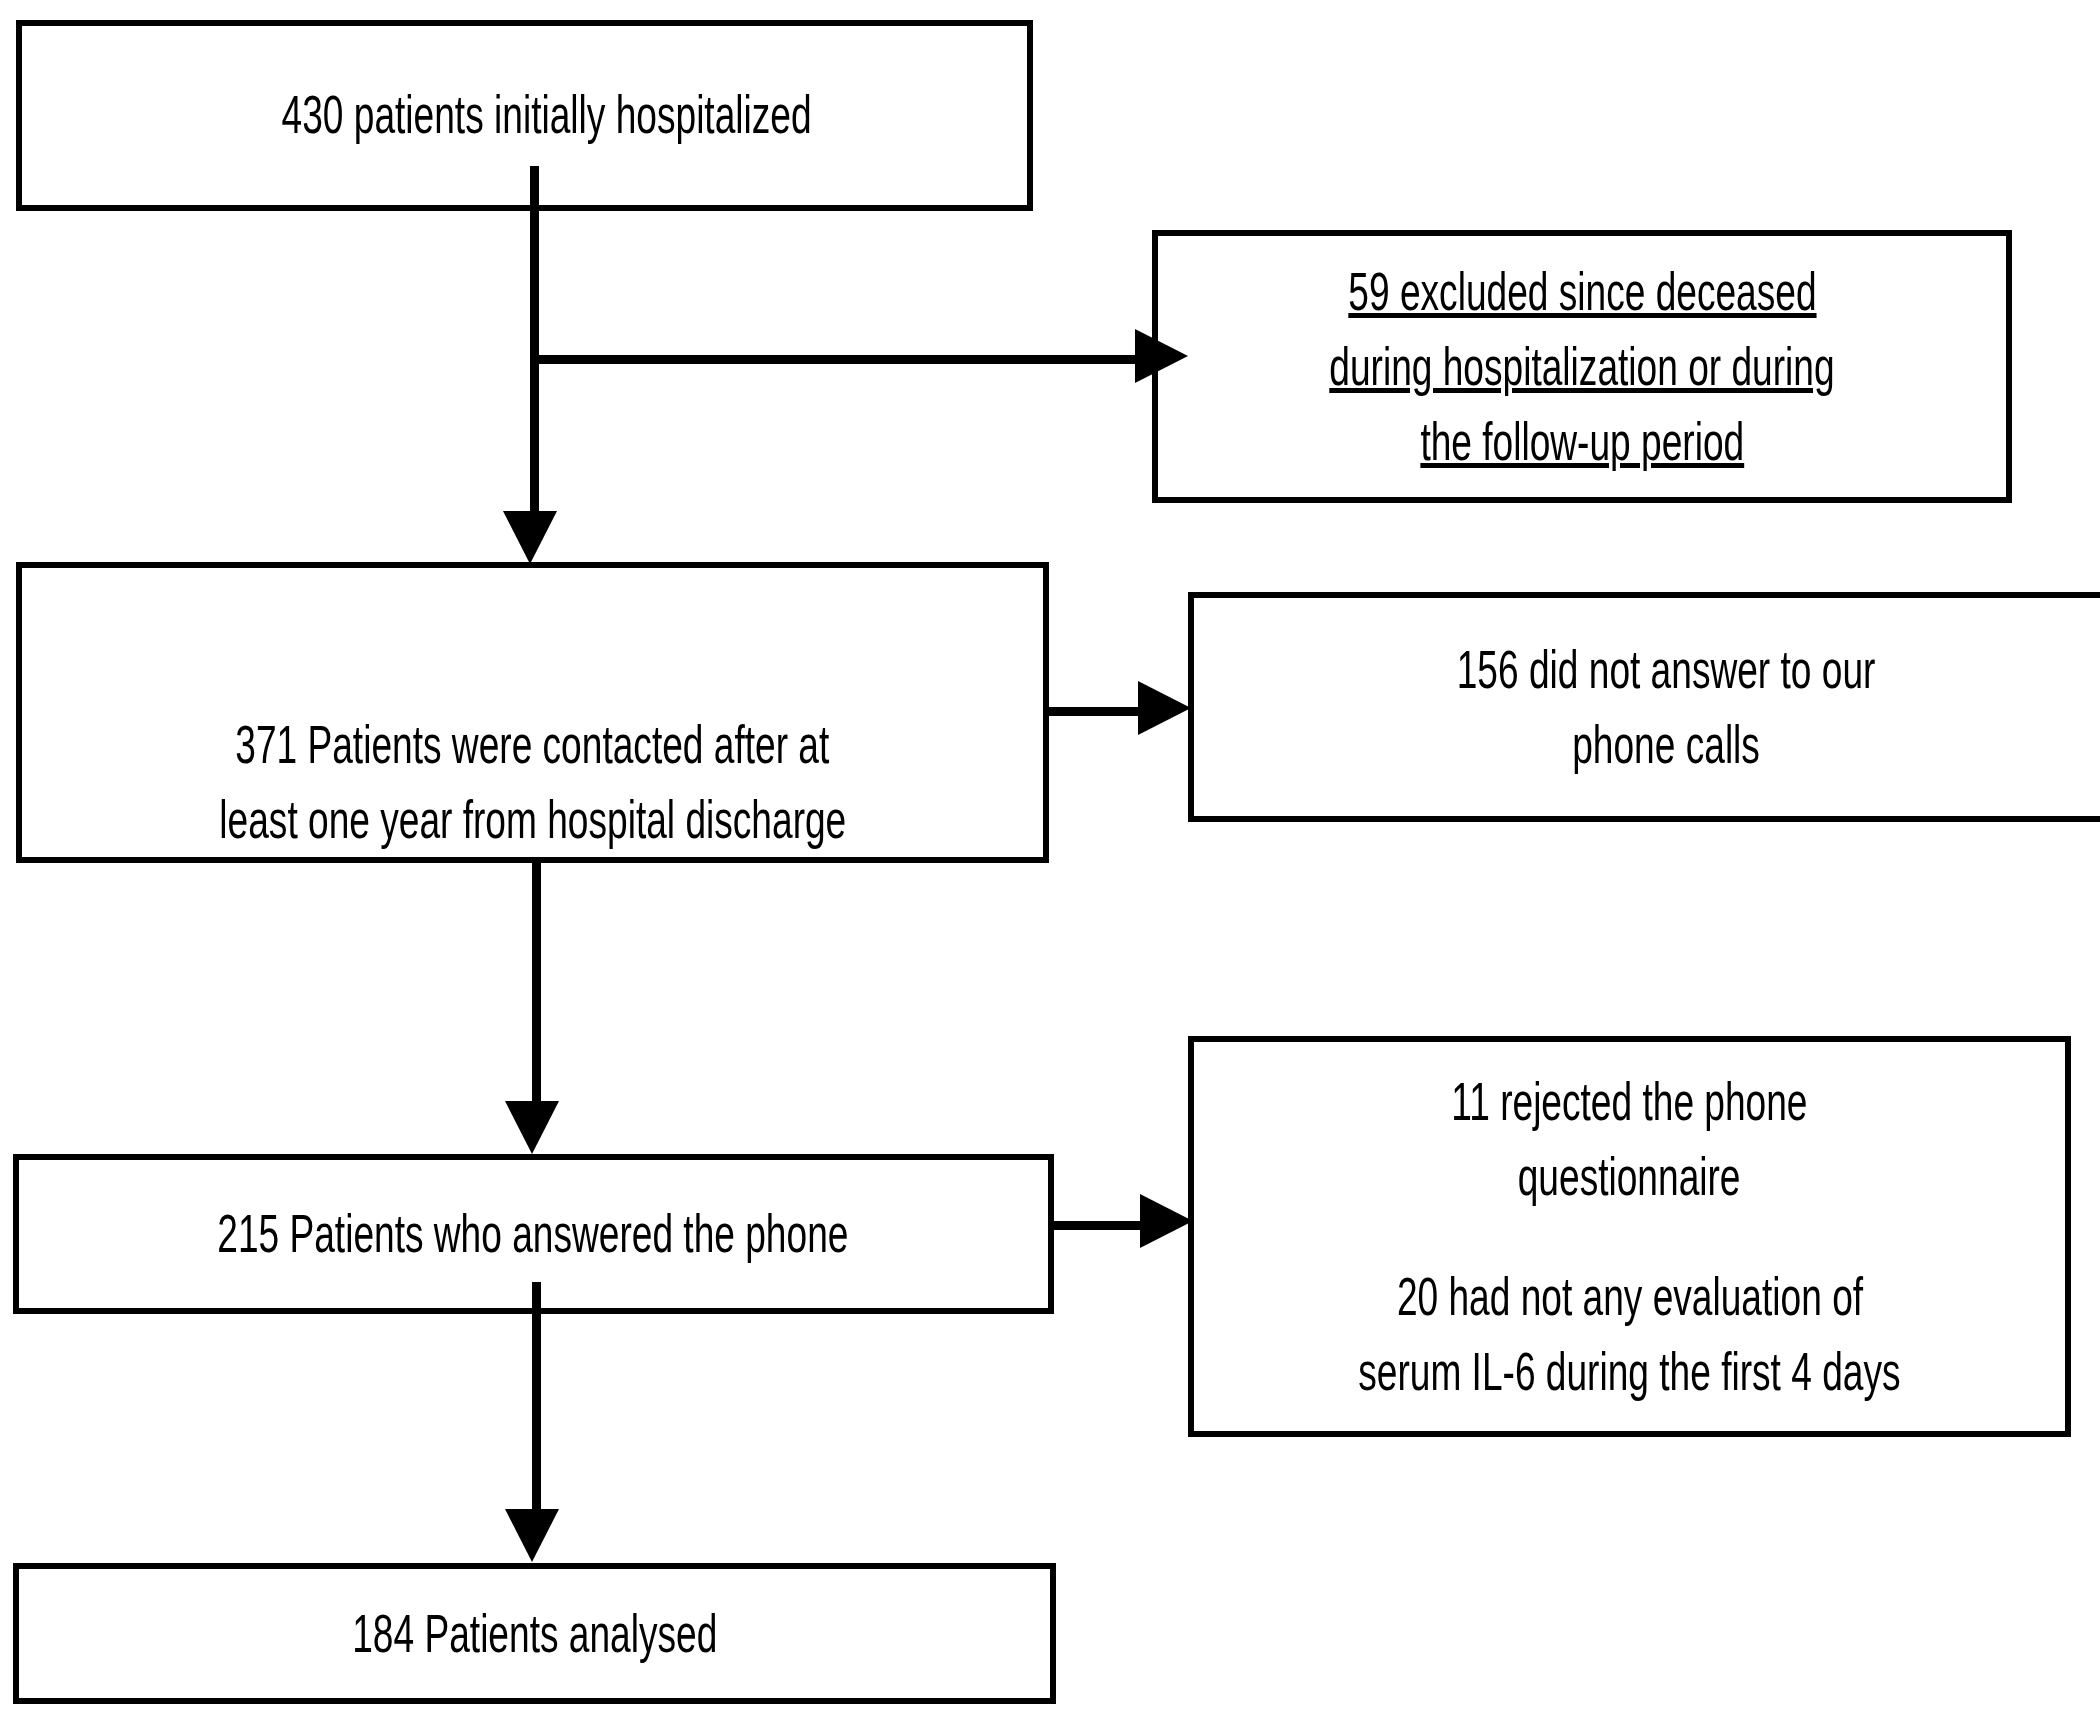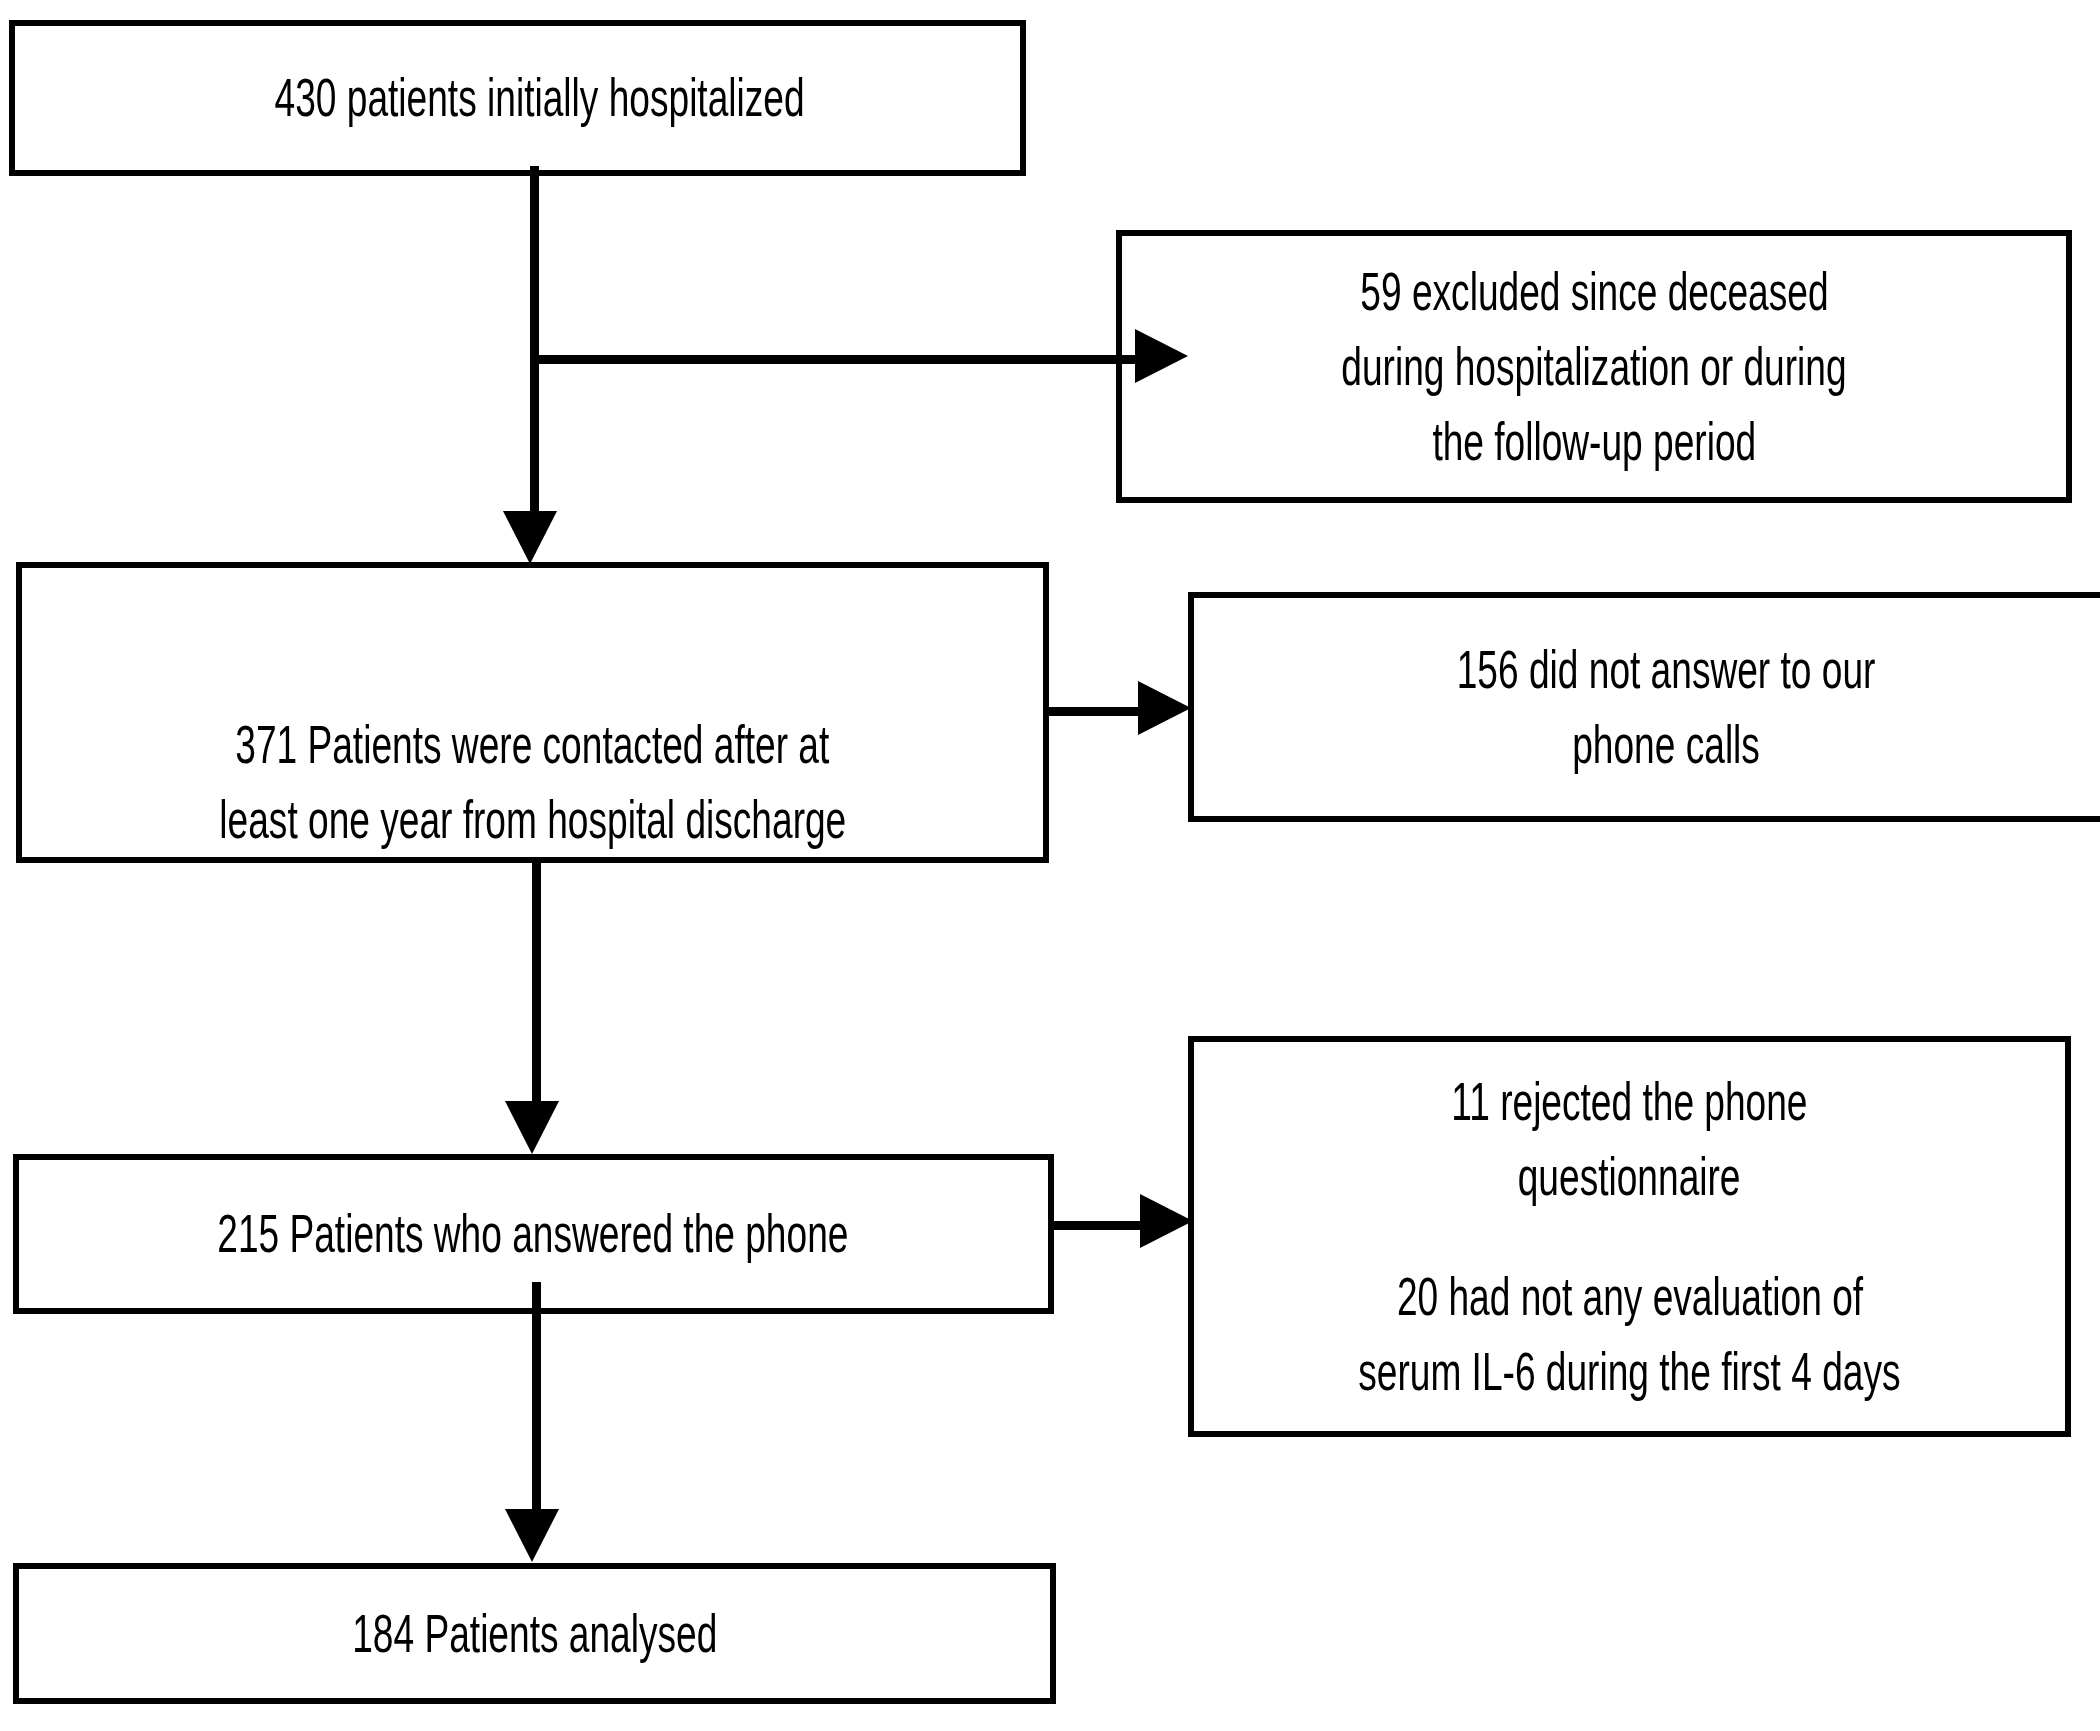--- a/index.html
+++ b/index.html
@@ -36,22 +36,22 @@
     transform-origin: center center;
     font-weight: 400;
     letter-spacing: 0px;
   }
   .node .gap {
     display: block;
     height: 44px;
   }
 
   
-  #box-initial      { left: 9px;   top: 19.6px;   width: 1017px; height: 156px; padding-left: 44px; }
-  #box-excluded     { left: 1116px; top: 230px;  width: 956px; height: 273px; }
+  #box-initial      { left: 16px;   top: 19.6px;   width: 1017px; height: 191px; padding-left: 44px; }
+  #box-excluded     { left: 1152px; top: 230px;  width: 860px; height: 273px; text-decoration: underline; }
   #box-contacted    { left: 16px;   top: 562px;  width: 1033px; height: 301px; justify-content: flex-end; }
   #box-noanswer     { left: 1188px; top: 592px;  width: 956px; height: 230px; }
   #box-answered     { left: 12.8px;   top: 1154px; width: 1041px; height: 160px; }
   #box-rejected     { left: 1188px; top: 1036px; width: 883px; height: 401px; }
   #box-analysed     { left: 12.8px;   top: 1563px; width: 1043px; height: 141px; text-align: center; }
 
   
   .seg-v {
     position: absolute;
     width: 9.4px;

